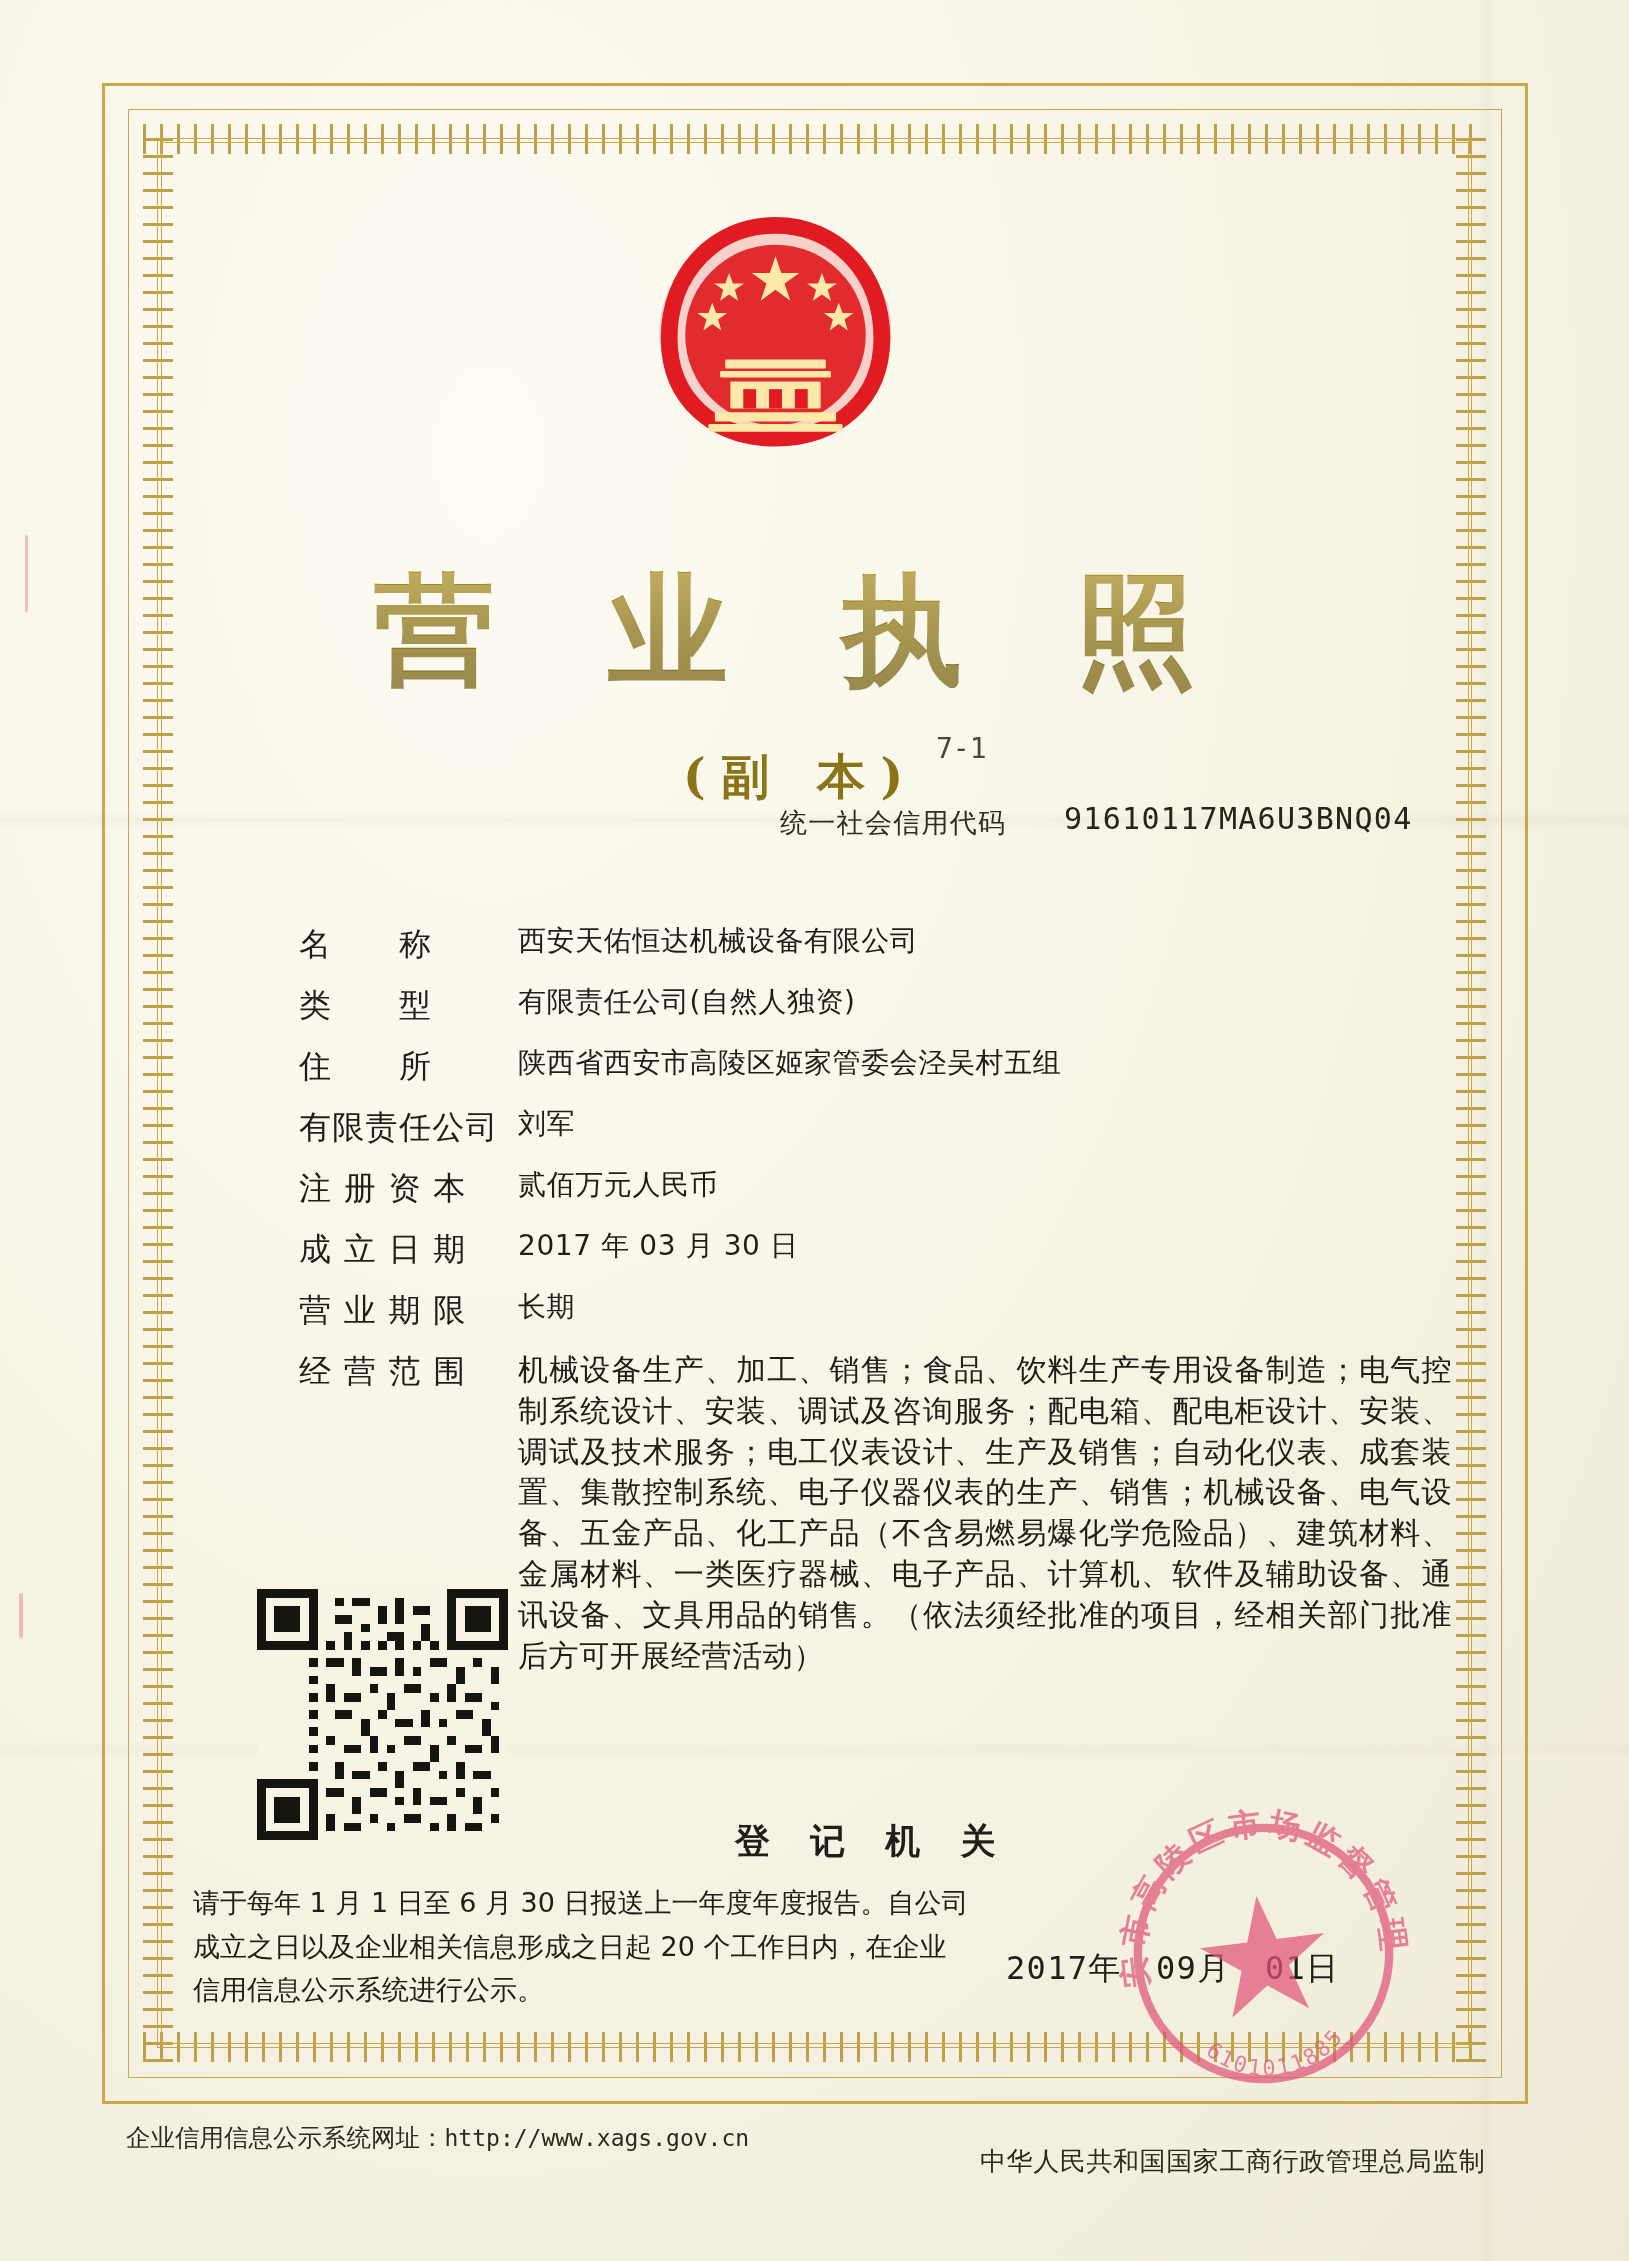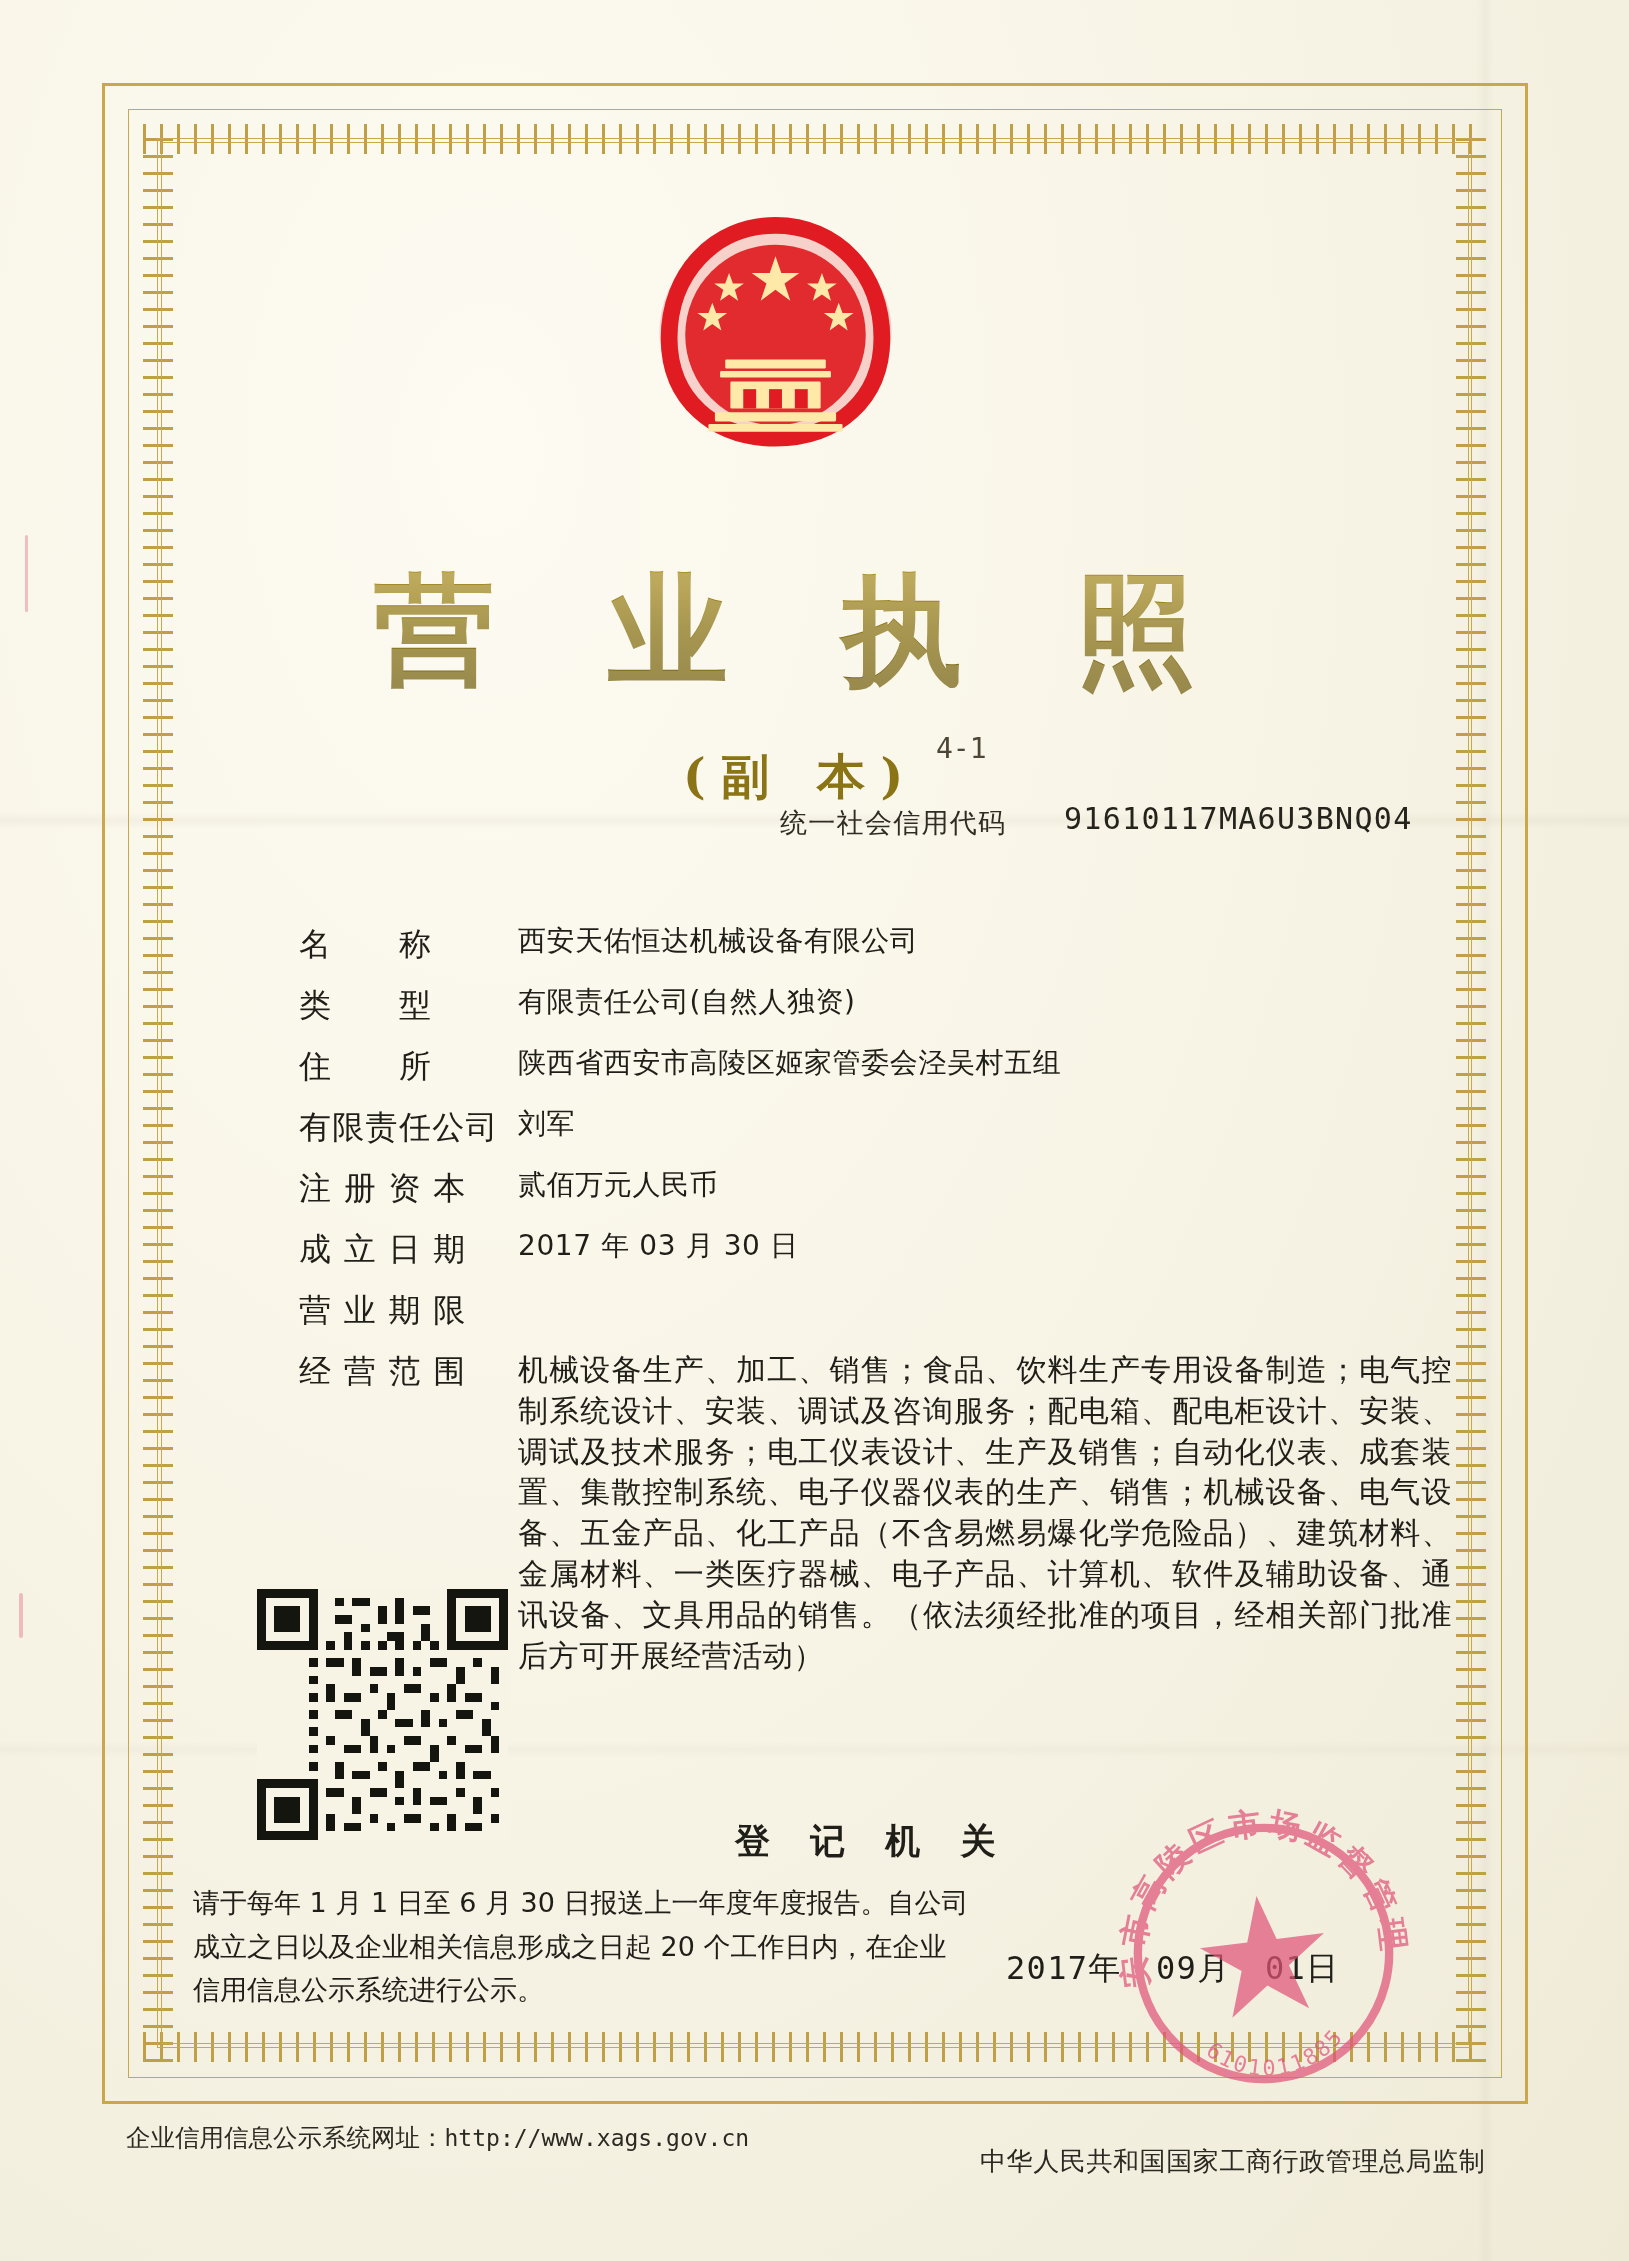--- a/index.html
+++ b/index.html
@@ -289,21 +289,21 @@
       <g fill="#e01c22">
         <rect x="140" y="284" width="20" height="30"></rect>
         <rect x="180" y="284" width="20" height="30"></rect>
         <rect x="220" y="284" width="20" height="30"></rect>
       </g>
     </svg>
   </div>
 
   <div id="title">营 业 执 照</div>
   <div id="subtitle">(副 本)</div>
-  <div id="serial">4-1</div>
+  <div id="serial">7-1</div>
   <div id="credit-label">统一社会信用代码</div>
   <div id="credit-code">91610117MA6U3BNQ04</div>
 
   <div id="fields">
     <div class="row">
       <div class="lbl">名　　称</div>
       <div class="val">西安天佑恒达机械设备有限公司</div>
     </div>
     <div class="row">
       <div class="lbl">类　　型</div>
@@ -320,20 +320,21 @@
     <div class="row">
       <div class="lbl">注 册 资 本</div>
       <div class="val">贰佰万元人民币</div>
     </div>
     <div class="row">
       <div class="lbl">成 立 日 期</div>
       <div class="val">2017 年 03 月 30 日</div>
     </div>
     <div class="row">
       <div class="lbl">营 业 期 限</div>
+      <div class="val">长期</div>
     </div>
     <div class="row">
       <div class="lbl">经 营 范 围</div>
       <div class="val scope">机械设备生产、加工、销售；食品、饮料生产专用设备制造；电气控制系统设计、安装、调试及咨询服务；配电箱、配电柜设计、安装、调试及技术服务；电工仪表设计、生产及销售；自动化仪表、成套装置、集散控制系统、电子仪器仪表的生产、销售；机械设备、电气设备、五金产品、化工产品（不含易燃易爆化学危险品）、建筑材料、金属材料、一类医疗器械、电子产品、计算机、软件及辅助设备、通讯设备、文具用品的销售。（依法须经批准的项目，经相关部门批准后方可开展经营活动）</div>
     </div>
   </div>
 
   <div id="qr">
     <svg viewBox="0 0 29 29" width="251" height="251" shape-rendering="crispEdges" aria-hidden="true">
       <rect width="29" height="29" fill="#f7f4e6"></rect>

